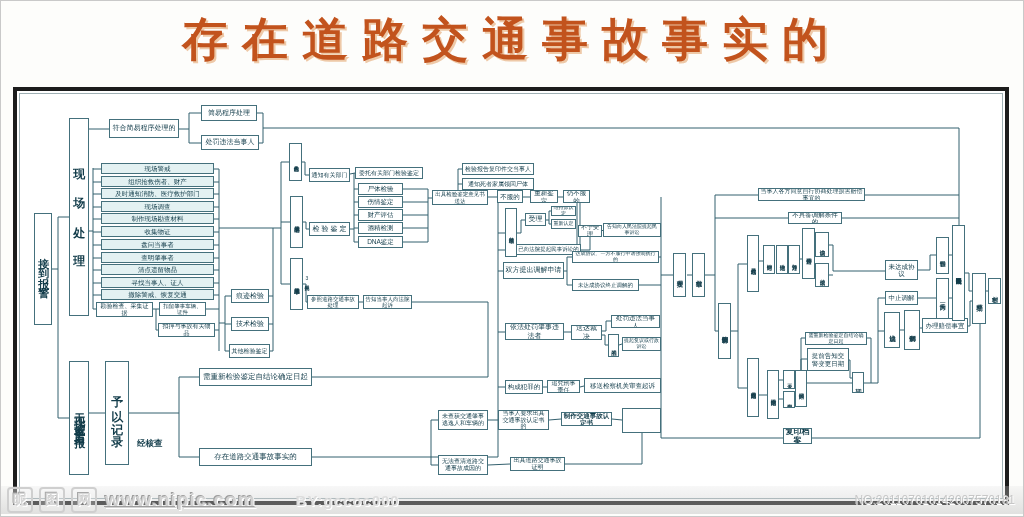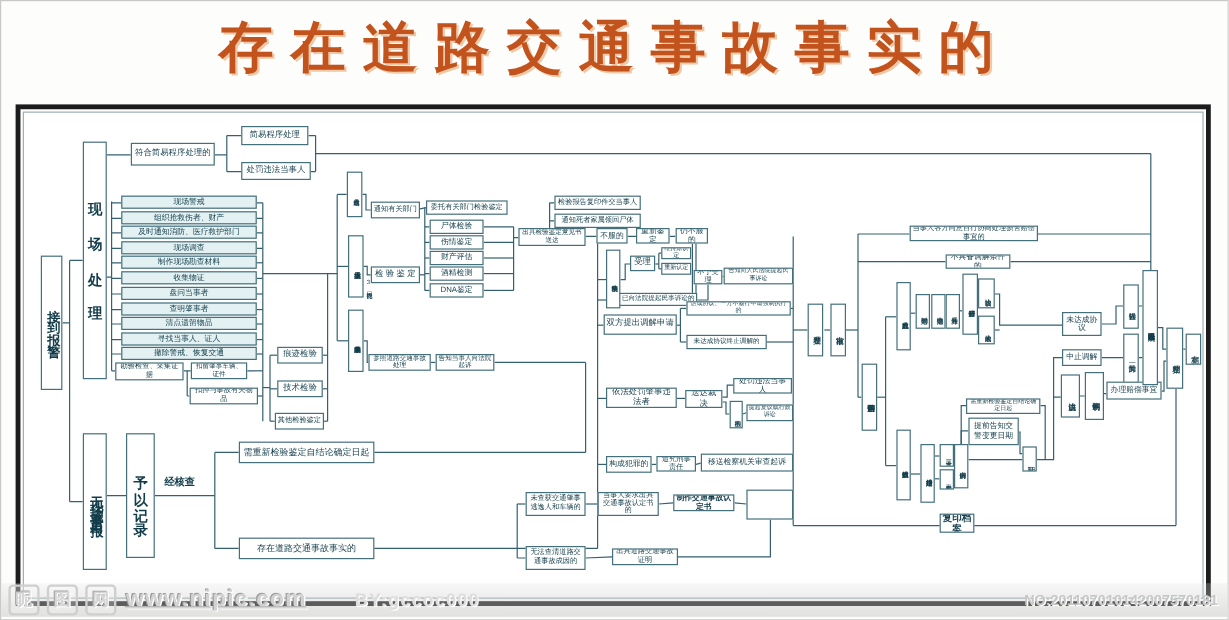--- a/index.html
+++ b/index.html
@@ -10,34 +10,34 @@
          font-size:46px;letter-spacing:14px;color:#c2531d;
          text-shadow:2px 2px 0 #eec9a8;white-space:nowrap;}
   #frame{position:absolute;left:12px;top:86px;width:996px;height:418px;
          border:4px solid #1c1c1c;background:#ffffff;box-sizing:border-box;
          box-shadow:inset 0 0 0 2px #ffffff, inset 0 0 0 3px #9fb0b4;}
   #wires{position:absolute;left:0;top:0;width:1024px;height:517px;pointer-events:none;}
   .node{position:absolute;box-sizing:border-box;border:1px solid #44707c;background:#ffffff;
         color:#123c4a;display:flex;align-items:center;justify-content:center;text-align:center;
         line-height:1.15;overflow:hidden;padding:0 1px;}
   .node.v{writing-mode:vertical-rl;text-orientation:upright;line-height:1.05;padding:1px 0;}
-  .lbl{position:absolute;color:#123c4a;white-space:nowrap;}
+  .lbl{position:absolute;color:#123c4a;white-space:nowrap;margin-top:42px;}
   .lbl.v{writing-mode:vertical-rl;text-orientation:upright;}
   #watermark{position:absolute;left:0;bottom:2px;width:100%;height:28px;display:flex;
              align-items:center;background:linear-gradient(to bottom,rgba(225,225,225,0.25),rgba(190,190,190,0.45));
              z-index:30;}
   .wm-left{display:flex;align-items:center;gap:6px;margin-left:6px;}
   .wm-block{width:22px;height:22px;border:2px solid #cfcfcf;border-radius:4px;display:flex;align-items:center;
             justify-content:center;color:#d6d6d6;font-weight:bold;font-size:14px;
             text-shadow:1px 1px 0 #ffffff,-1px -1px 0 #a8a8a8;background:rgba(255,255,255,0.2);}
   .wm-url{color:#d2d2d2;font-weight:bold;font-size:19px;letter-spacing:1px;
           text-shadow:1px 1px 0 #ffffff,-1px -1px 0 #9e9e9e;margin-left:8px;text-decoration:underline;}
   .wm-by{color:#dddddd;font-weight:bold;font-size:15px;letter-spacing:1px;margin-left:40px;
          text-shadow:1px 1px 0 #ffffff;}
-  .wm-no{margin-left:auto;margin-right:8px;color:#c7c7c7;font-size:12px;font-weight:bold;
+  .wm-no{margin-left:auto;margin-right:8px;color:#c7c7c7;font-size:12px;font-weight:normal;
          text-shadow:1px 1px 0 #ffffff;}
 </style>
 </head>
 <body>
 
 <div id="page">
   <div id="title">存在道路交通事故事实的</div>
   <div id="frame"></div>
   <svg id="wires">
       <polyline points="51,268 57,268" fill="none" stroke="#33606e" stroke-width="1"></polyline>

